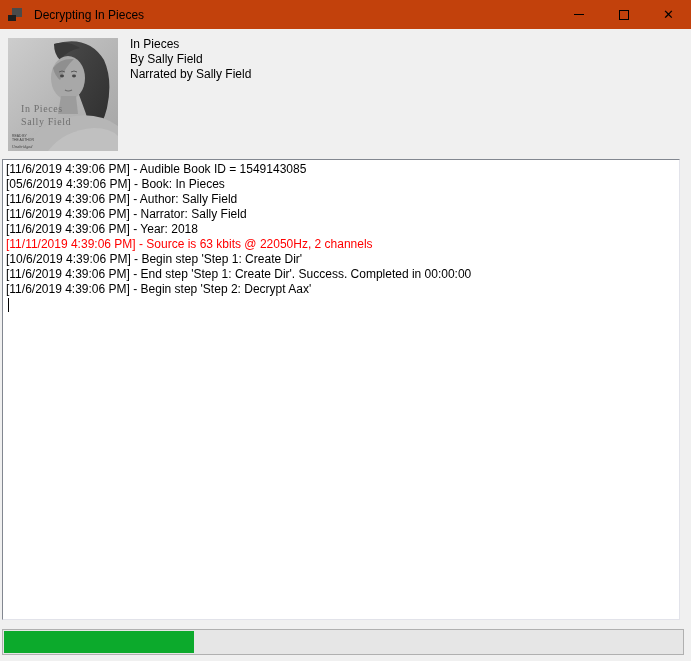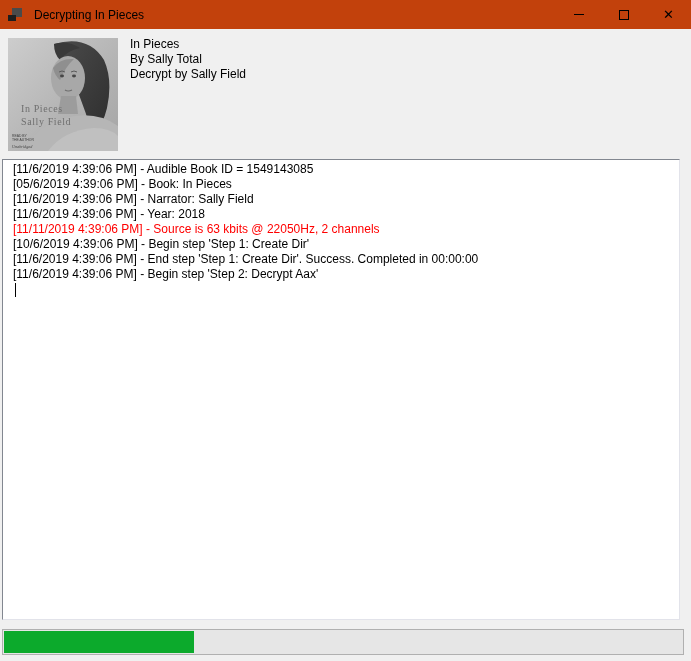--- a/index.html
+++ b/index.html
@@ -35,21 +35,21 @@
     background:#b5b5b5; overflow:hidden;
   }
   .cover svg { display:block; width:110px; height:113px; }
   .book-info { position:absolute; left:130px; top:37px; font-size:12px; line-height:15px; }
   
   .log {
     position:absolute; left:2px; top:159px; width:678px; height:461px;
     background:#ffffff;
     border:1px solid;
     border-color:#828790 #e2e3ea #e2e3ea #828790;
-    padding:2px 10px;
+    padding:2px 3px;
     font-size:12px; line-height:15px;
     overflow:hidden;
     cursor:text;
   }
   .log-line { white-space:nowrap; }
   .log-line.red { color:var(--log-error,#ff0000); }
   .caret { width:1px; height:14px; background:#000; margin-left:2px; margin-top:1px; }
   
   .progress {
     position:absolute; left:2px; top:629px; width:682px; height:26px;
@@ -114,27 +114,28 @@
     <text x="13" y="87" font-family="Liberation Serif, DejaVu Serif, serif" font-size="10" letter-spacing="0.6" fill="#6f6f6f">Sally Field</text>
 
     <text x="4" y="99" font-family="Liberation Sans, sans-serif" font-size="3.4" fill="#3c3c3c">READ BY</text>
     <text x="4" y="103" font-family="Liberation Sans, sans-serif" font-size="3.4" fill="#3c3c3c">THE AUTHOR</text>
     <text x="4" y="110" font-family="Liberation Serif, DejaVu Serif, serif" font-style="italic" font-size="4.2" fill="#444444">Unabridged</text>
   </svg>
 </div>
 
 <div class="book-info">
   <div>In Pieces</div>
-  <div>By Sally Total</div>
-  <div>Decrypt by Sally Field</div>
+  <div>By Sally Field</div>
+  <div>Narrated by Sally Field</div>
 </div>
 
 <div class="log" id="log-box">
     <div class="log-line">[11/6/2019 4:39:06 PM] - Audible Book ID = 1549143085</div>
     <div class="log-line">[05/6/2019 4:39:06 PM] - Book: In Pieces</div>
+    <div class="log-line">[11/6/2019 4:39:06 PM] - Author: Sally Field</div>
     <div class="log-line">[11/6/2019 4:39:06 PM] - Narrator: Sally Field</div>
     <div class="log-line">[11/6/2019 4:39:06 PM] - Year: 2018</div>
     <div class="log-line red">[11/11/2019 4:39:06 PM] - Source is 63 kbits @ 22050Hz, 2 channels</div>
     <div class="log-line">[10/6/2019 4:39:06 PM] - Begin step 'Step 1: Create Dir'</div>
     <div class="log-line">[11/6/2019 4:39:06 PM] - End step 'Step 1: Create Dir'. Success. Completed in 00:00:00</div>
     <div class="log-line">[11/6/2019 4:39:06 PM] - Begin step 'Step 2: Decrypt Aax'</div>
     <div class="caret"></div>
   </div>
 
 <div class="progress">

